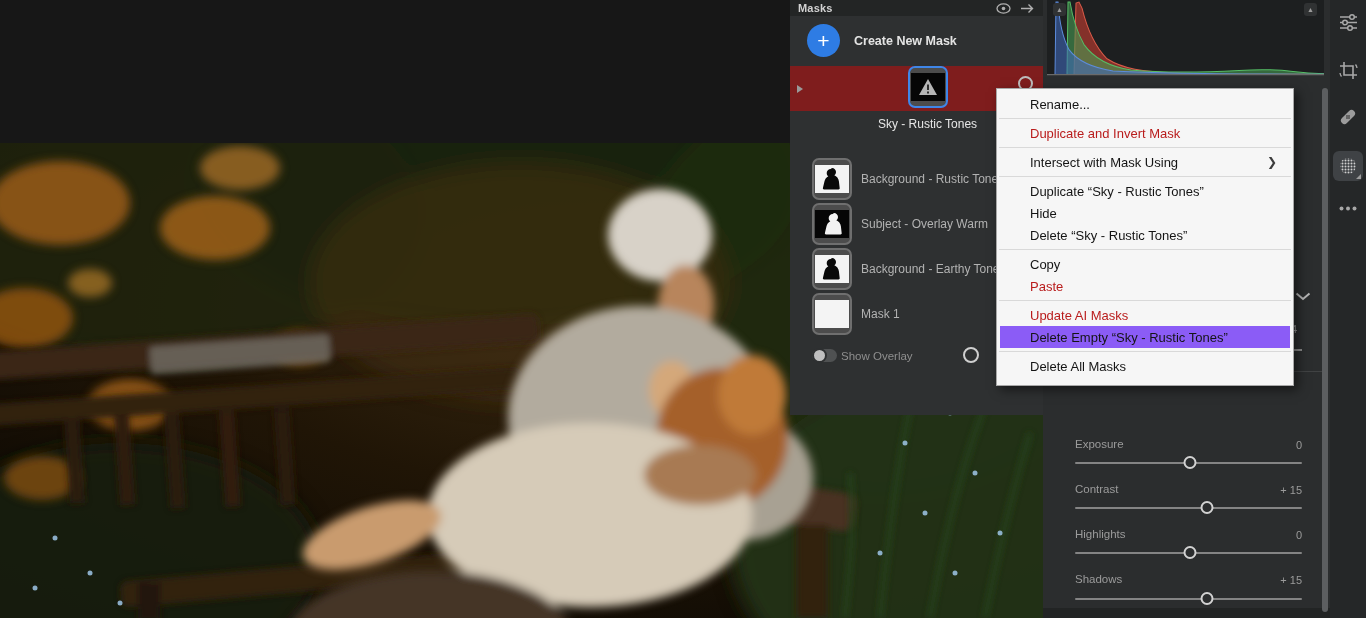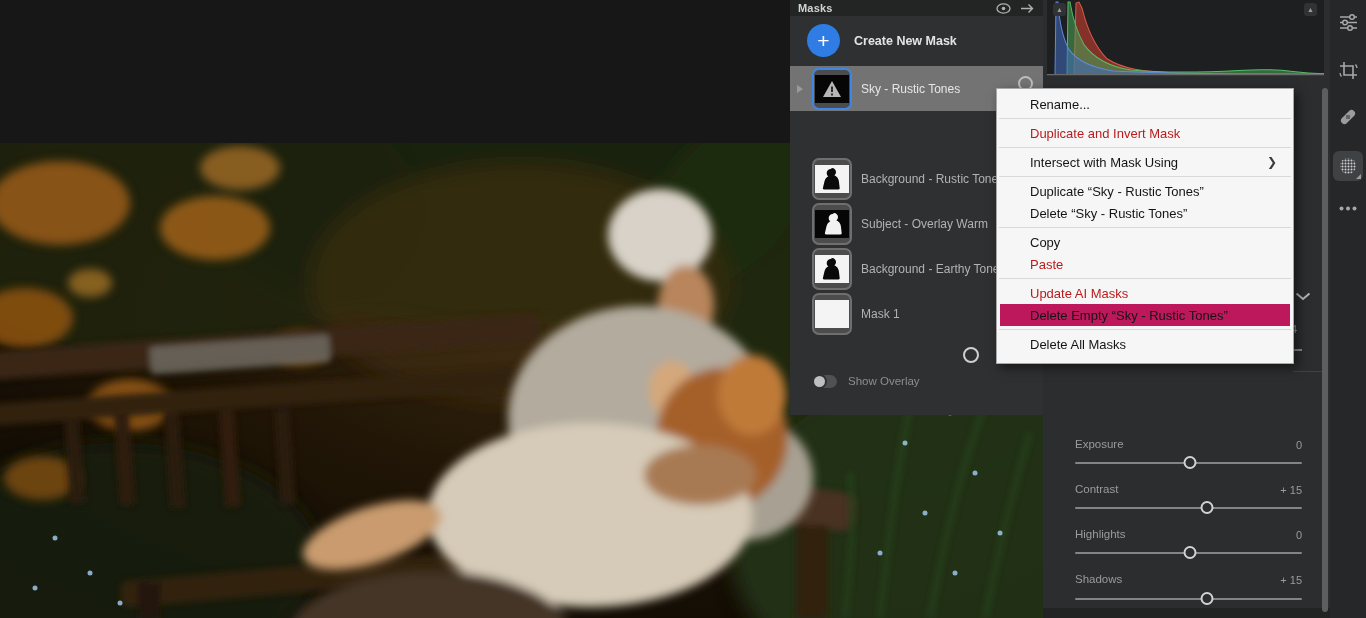--- a/index.html
+++ b/index.html
@@ -24,35 +24,35 @@
   .mp-icons svg { display:block; }
 
   .create-row { position:absolute; left:17px; top:24px; display:flex; align-items:center; gap:14px; cursor:pointer; }
   .plus-circle { width:33px; height:33px; border-radius:50%; background:#2e7ce4;
     display:flex; align-items:center; justify-content:center;
     color:#fff; font-size:21px; font-weight:400; line-height:1; }
   .create-label { font-size:12.5px; font-weight:bold; color:#e4e4e4;text-align:right; }
 
   .mask-row { position:absolute; left:0; width:253px; height:45px;
     display:flex; align-items:center; padding-left:22px; gap:9px; cursor:pointer; }
-  .mask-row.sel { background:#737373; }
+  .mask-row.sel { background:#7f1d1d;flex-direction:column; }
   .disclosure { position:absolute; left:7px; top:50%; transform:translateY(-50%);
     width:0; height:0; border-left:6px solid #9a9a9a; border-top:4px solid transparent;
     border-bottom:4px solid transparent; }
   .thumb { position:relative; width:40px; height:42px; border:2px solid #6f6f6f;
     border-radius:7px; background:#4c4c4c; overflow:hidden; flex:0 0 auto; }
   .mask-row.sel .thumb { border-color:#3f86e8; }
   .thumb-img { position:absolute; left:1px; right:1px; top:5px; bottom:5px; background:#060606;
     display:flex; align-items:center; justify-content:center; }
   .thumb-img.light { background:#f4f4f4; }
   .thumb-img svg { display:block; }
   .mask-label { font-size:12px; color:#b2b2b2; white-space:nowrap; }
   .mask-row.sel .mask-label { color:#e6e6e6; }
 
-  .overlay-row { position:absolute; left:22px; top:349px; display:flex; align-items:flex-start; gap:11px;margin-top:26px; }
+  .overlay-row { position:absolute; left:22px; top:349px; display:flex; align-items:center; gap:4px; }
   .toggle { position:relative; width:25px; height:13px; border-radius:7px; background:#4f5152; cursor:pointer; }
   .toggle .knob { position:absolute; left:0px; top:-1px; width:15px; height:15px;
     border-radius:50%; background:#bfbfbf; border:2px solid #2e3031; }
   .overlay-label { font-size:11.5px; color:#8e8e8e; }
   .overlay-swatch { position:absolute; left:963px; top:347px; width:16px; height:16px;
     border:2px solid #cfcfcf; border-radius:50%; z-index:4; cursor:pointer; }
   .sky-options-circle { position:absolute; left:1018px; top:76px; width:15px; height:15px;
     border:2px solid #bdbdbd; border-radius:50%; z-index:4; cursor:pointer; }
 
   
@@ -94,21 +94,21 @@
 
   
   .context-menu { position:absolute; left:996px; top:88px; width:298px;
     background:#f6f6f6; border:1px solid #a8a8a8; box-shadow:4px 4px 10px rgba(0,0,0,.5);
     z-index:6; padding:4px 0 8px 0; color:#141414; font-size:13px; }
   .mi { height:22px; display:flex; align-items:center; padding:0 16px 0 33px; cursor:default; }
   .mi .lbl { flex:1; white-space:nowrap; }
   .mi.disabled { color:#b91c1c; }
   .mi .shortcut { margin-left:14px; }
   .mi .sub-arrow { margin-left:14px; color:#3c3c3c; font-size:12px; }
-  .mi.hl { background:#be185d; margin:0 3px; padding:0 13px 0 30px;justify-content:center; }
+  .mi.hl { background:#8b5cf6; margin:0 3px; padding:0 13px 0 30px;justify-content:center; }
   .msep { height:1px; background:#d9d9d9; margin:3px 2px; }
 </style>
 </head>
 <body>
 
 <div class="photo">
   <svg viewBox="0 0 1043 475" preserveAspectRatio="none">
     <defs>
       <radialGradient id="scene" cx="58%" cy="35%" r="85%">
         <stop offset="0%" stop-color="#3a2a12"></stop>
@@ -403,20 +403,23 @@
   <div class="msep"></div>
   <div class="mi">
     <span class="lbl">Intersect with Mask Using</span>
     <span class="sub-arrow">❯</span>
   </div>
   <div class="msep"></div>
   <div class="mi">
       <span class="lbl">Duplicate “Sky - Rustic Tones”</span>
     </div>
   <div class="mi">
+      <span class="lbl">Hide</span>
+    </div>
+  <div class="mi">
       <span class="lbl">Delete “Sky - Rustic Tones”</span>
     </div>
   <div class="msep"></div>
   <div class="mi">
       <span class="lbl">Copy</span>
     </div>
   <div class="mi disabled">
       <span class="lbl">Paste</span>
     </div>
   <div class="msep"></div>

